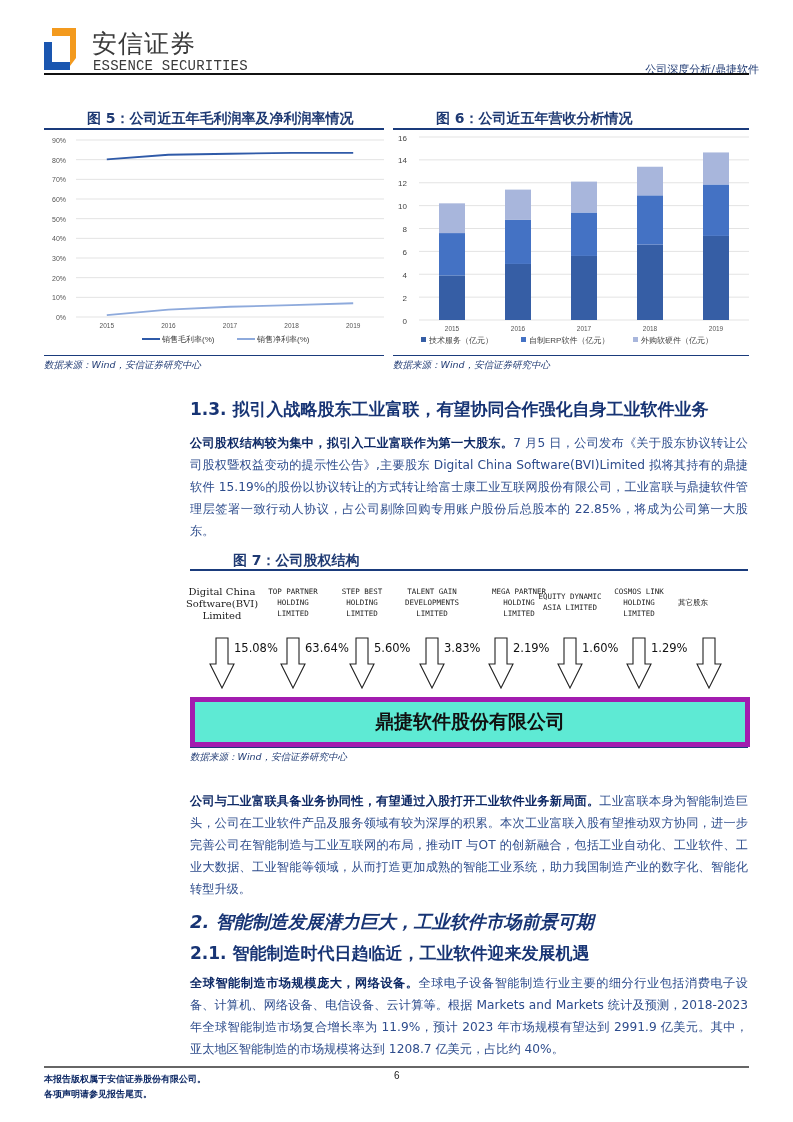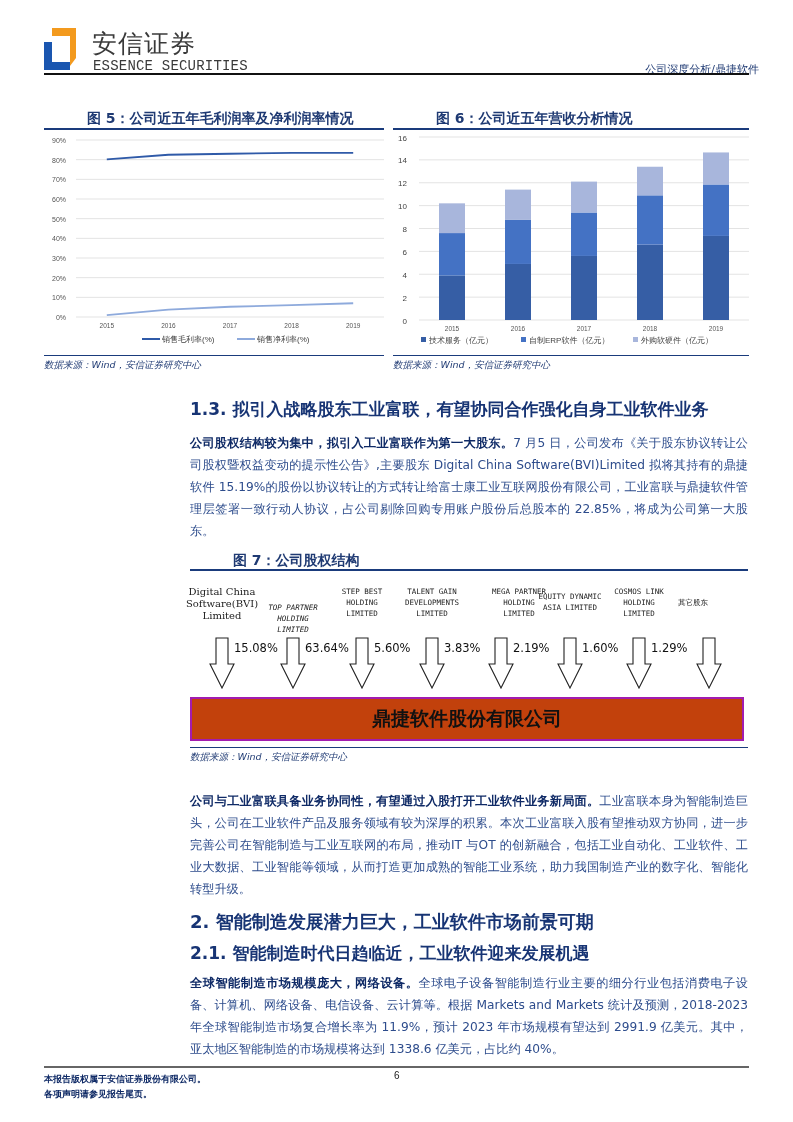--- a/index.html
+++ b/index.html
@@ -14,21 +14,21 @@
   .fig-rule { height:2px; background:#1a3b7c; }
   .src { font-size:9.5px; font-style:italic; color:#1f3a73; }
   .h2 { font-size:17px; font-weight:bold; color:#173474; }
   .h1 { font-size:18px; font-weight:bold; color:#173474; }
   .para { font-size:12.2px; line-height:22px; color:#2d4c8c; text-align:justify; }
   .para b { color:#0f2a66; }
   svg text { font-family:"Liberation Sans", sans-serif; }
   .holder { position:absolute; text-align:center; font-size:7.5px; line-height:11px; color:#222; font-family:"DejaVu Sans Mono", monospace; }
   .holder.serif { font-family:"DejaVu Serif", serif; font-size:10px; line-height:12px; }
   .pct { position:absolute; font-size:11.5px; color:#111; font-family:"DejaVu Sans", sans-serif; }
-  .company-box { left:190px; top:697px; width:550px; height:40px; background:#c2410c; border:2px solid #a21caf; display:flex; align-items:center; justify-content:center; font-size:19px; font-weight:bold; color:#111; }
+  .company-box { left:190px; top:697px; width:550px; height:40px; background:#5eead4; border:5px solid #a21caf; display:flex; align-items:center; justify-content:center; font-size:19px; font-weight:bold; color:#111; }
   .footer-line { left:44px; top:1066px; width:705px; height:2px; background:#666; }
   .footer-txt { left:44px; top:1072px; font-size:9px; font-weight:bold; color:#0f2a66; line-height:15px; }
   .pageno { left:394px; top:1070px; font-size:10px; color:#222; font-family:"Liberation Sans", sans-serif; }
 </style>
 </head>
 <body>
 
 <div class="abs logo-mark">
   <svg width="32" height="42" viewBox="0 0 32 42">
     <polygon points="8,0 32,0 32,30 26,38 26,8 8,8" fill="#f39a1e"></polygon>
@@ -143,21 +143,21 @@
 <div id="holders">
     <div class="holder serif" style="left: 182px; width: 80px; top: 586px;">
       <div>Digital China</div>
       <div>Software(BVI)</div>
       <div>Limited</div>
     </div>
     <svg width="26" height="52" style="position: absolute; left: 209px; top: 637px;">
       <polygon points="7,1 19,1 19,27 25,27 13,51 1,27 7,27" fill="#fff" stroke="#222" stroke-width="1.1"></polygon>
     </svg>
     <div class="pct" style="left: 234px; top: 641px;">15.08%</div>
-    <div class="holder" style="left: 253px; width: 80px; top: 602px; font-style: italic;">
+    <div class="holder" style="left: 253px; width: 80px; top: 586px;">
       <div>TOP PARTNER</div>
       <div>HOLDING</div>
       <div>LIMITED</div>
     </div>
     <svg width="26" height="52" style="position: absolute; left: 280px; top: 637px;">
       <polygon points="7,1 19,1 19,27 25,27 13,51 1,27 7,27" fill="#fff" stroke="#222" stroke-width="1.1"></polygon>
     </svg>
     <div class="pct" style="left: 305px; top: 641px;">63.64%</div>
     <div class="holder" style="left: 322px; width: 80px; top: 586px;">
       <div>STEP BEST</div>
@@ -211,24 +211,24 @@
     </svg>
   </div>
 <div class="abs company-box">鼎捷软件股份有限公司</div>
 <div class="abs fig-rule" style="left:190px;top:747px;width:558px;height:1px;"></div>
 <div class="abs src" style="left:190px;top:751px;">数据来源：Wind，安信证券研究中心</div>
 
 <div class="abs para" style="left:190px;top:790px;width:558px;">
   <b>公司与工业富联具备业务协同性，有望通过入股打开工业软件业务新局面。</b><span>工业富联本身为智能制造巨头，公司在工业软件产品及服务领域有较为深厚的积累。本次工业富联入股有望推动双方协同，进一步完善公司在智能制造与工业互联网的布局，推动IT 与OT 的创新融合，包括工业自动化、工业软件、工业大数据、工业智能等领域，从而打造更加成熟的智能工业系统，助力我国制造产业的数字化、智能化转型升级。</span>
 </div>
 
-<div class="abs h1" style="left:190px;top:910px;">2. 智能制造发展潜力巨大，工业软件市场前景可期</div>
+<div class="abs h1" style="left:190px;top:910px;font-style:italic;">2. 智能制造发展潜力巨大，工业软件市场前景可期</div>
 <div class="abs h2" style="left:190px;top:942px;text-align:right;">2.1. 智能制造时代日趋临近，工业软件迎来发展机遇</div>
 <div class="abs para" style="left:190px;top:972px;width:558px;">
-  <b>全球智能制造市场规模庞大，网络设备。</b><span>全球电子设备智能制造行业主要的细分行业包括消费电子设备、计算机、网络设备、电信设备、云计算等。根据 Markets and Markets 统计及预测，2018-2023 年全球智能制造市场复合增长率为 11.9%，预计 2023 年市场规模有望达到 2991.9 亿美元。其中，亚太地区智能制造的市场规模将达到 1338.6 亿美元，占比约 40%。</span>
+  <b>全球智能制造市场规模庞大，网络设备。</b><span>全球电子设备智能制造行业主要的细分行业包括消费电子设备、计算机、网络设备、电信设备、云计算等。根据 Markets and Markets 统计及预测，2018-2023 年全球智能制造市场复合增长率为 11.9%，预计 2023 年市场规模有望达到 2991.9 亿美元。其中，亚太地区智能制造的市场规模将达到 1208.7 亿美元，占比约 40%。</span>
 </div>
 
 <div class="abs footer-line"></div>
 <div class="abs footer-txt">
   <div>本报告版权属于安信证券股份有限公司。</div>
   <div>各项声明请参见报告尾页。</div>
 </div>
 <div class="abs pageno">6</div>
 
 </body></html>

